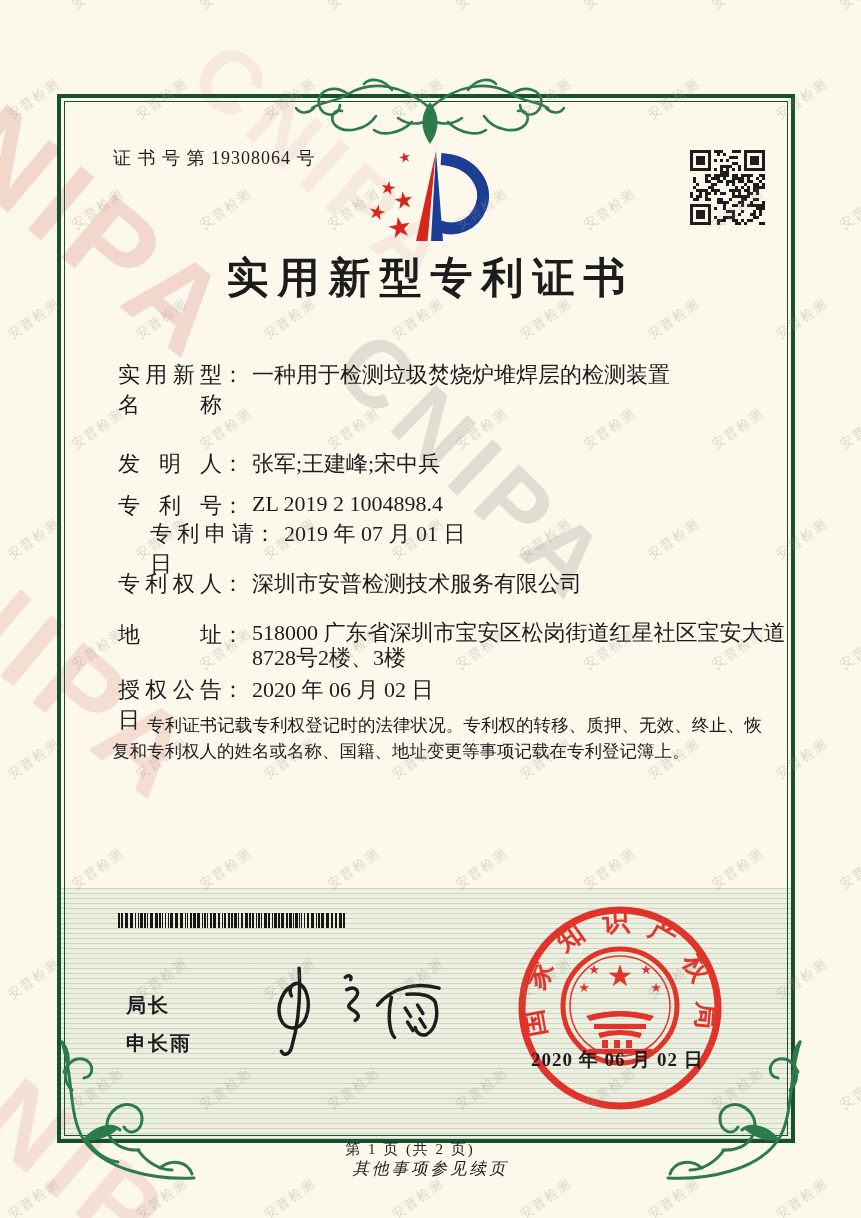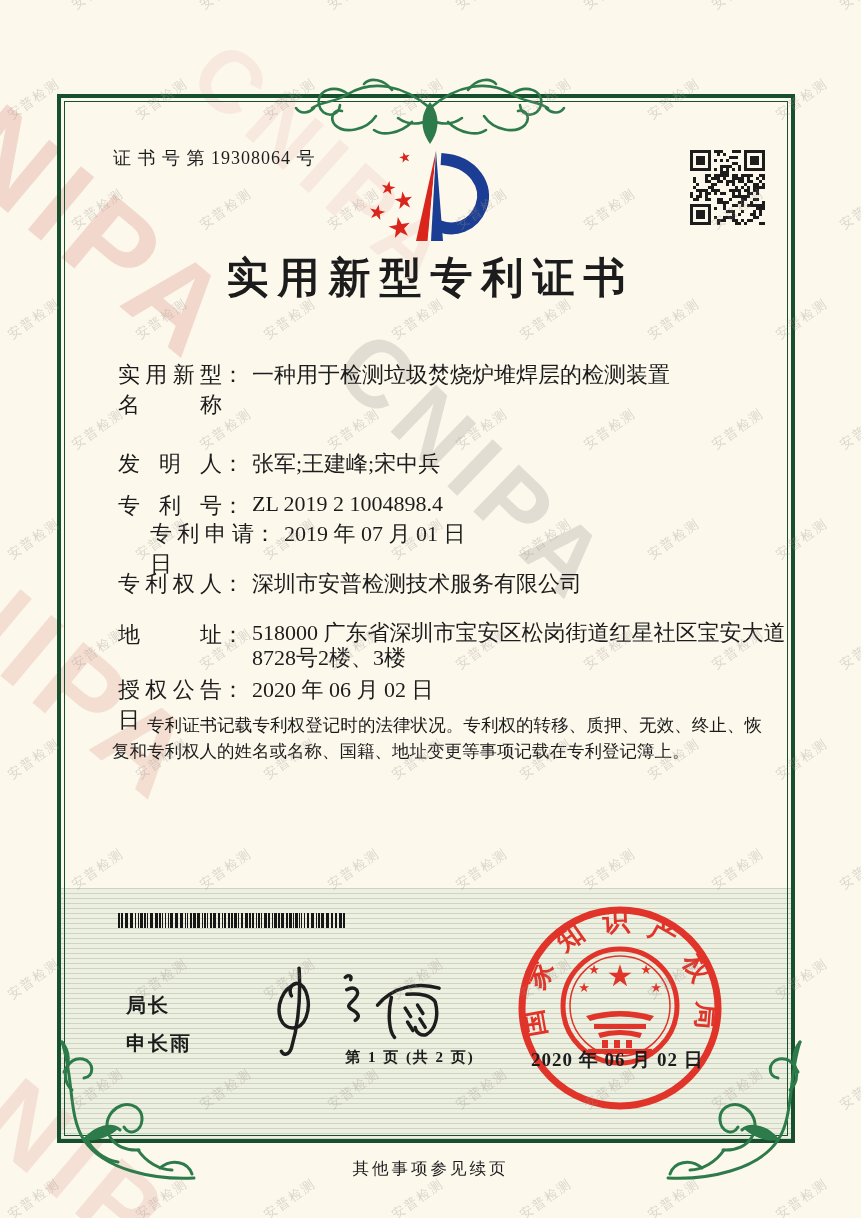--- a/index.html
+++ b/index.html
@@ -23,22 +23,22 @@
   .flabel{display:inline-block;width:104px;text-align:justify;text-align-last:justify;vertical-align:top;}
   .fcolon{vertical-align:top;}
   .fval{vertical-align:top;display:inline-block;margin-left:8px;}
   .addrval{width:548px;line-height:25px;}
   .pair2{position:absolute;left:272px;top:0;}
   #paras{left:112px;top:712px;width:650px;font-size:17.5px;line-height:26px;text-align:justify;}
   #paras p{margin:0;text-indent:35px;}
   #officer{left:126px;top:986px;font-family:"Liberation Sans","DejaVu Sans",sans-serif;
            font-size:20px;font-weight:600;line-height:38px;letter-spacing:2px;}
   #sealdate{left:531px;top:1047px;font-size:19px;font-weight:600;letter-spacing:1px;}
-  #pageinfo{left:57px;top:1048px;width:706px;text-align:center;font-size:15px;letter-spacing:2px;font-weight:bold;}
-  #contnote{left:0;top:1158px;width:861px;text-align:center;font-size:16.5px;letter-spacing:3px;}
+  #pageinfo{left:57px;top:1140px;width:706px;text-align:center;font-size:15px;letter-spacing:2px;}
+  #contnote{left:0;top:1158px;width:861px;text-align:center;font-size:16.5px;letter-spacing:3px;font-style:italic;}
   
   #wm-big-layer{inset:0;z-index:2;pointer-events:none;}
   .wm-big{position:absolute;font-family:"Liberation Sans","DejaVu Sans",sans-serif;
           font-weight:700;letter-spacing:10px;transform-origin:left top;white-space:nowrap;}
   #wm-tile-layer{inset:0;z-index:6;pointer-events:none;overflow:hidden;}
   .wm-tile{position:absolute;font-family:"Liberation Sans","DejaVu Sans",sans-serif;
            font-size:13px;letter-spacing:2px;color:rgba(158,148,142,.34);
            transform:rotate(-35deg);white-space:nowrap;}
   svg{display:block;}
 </style>

